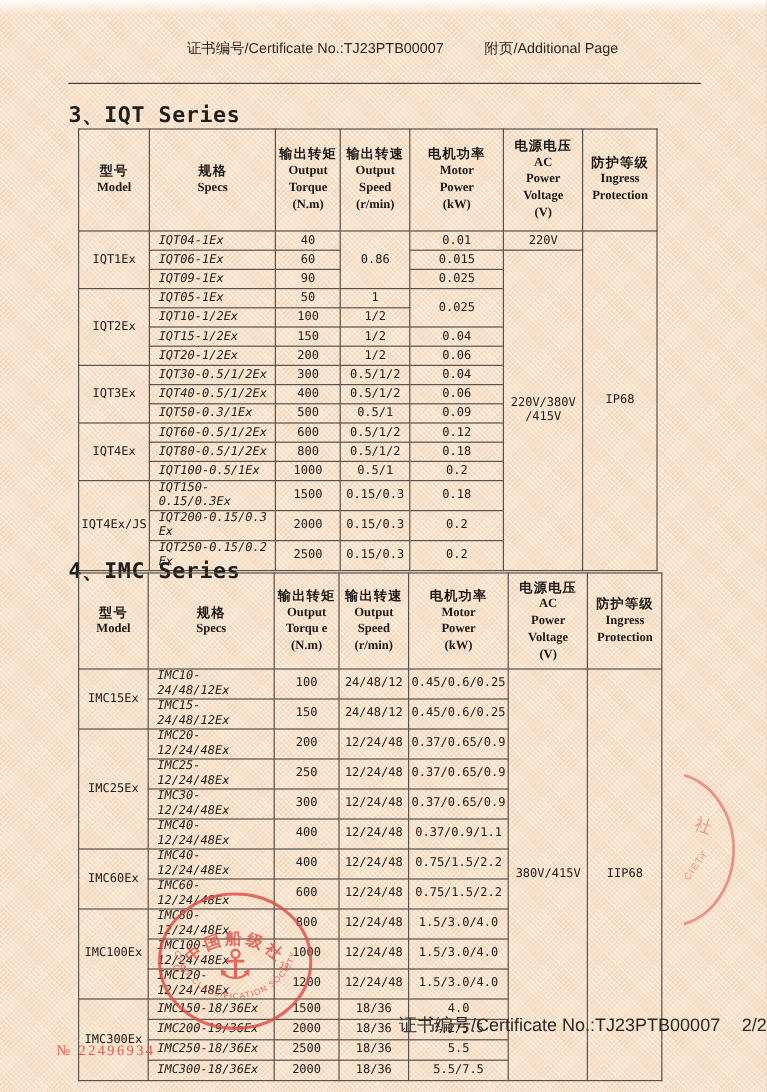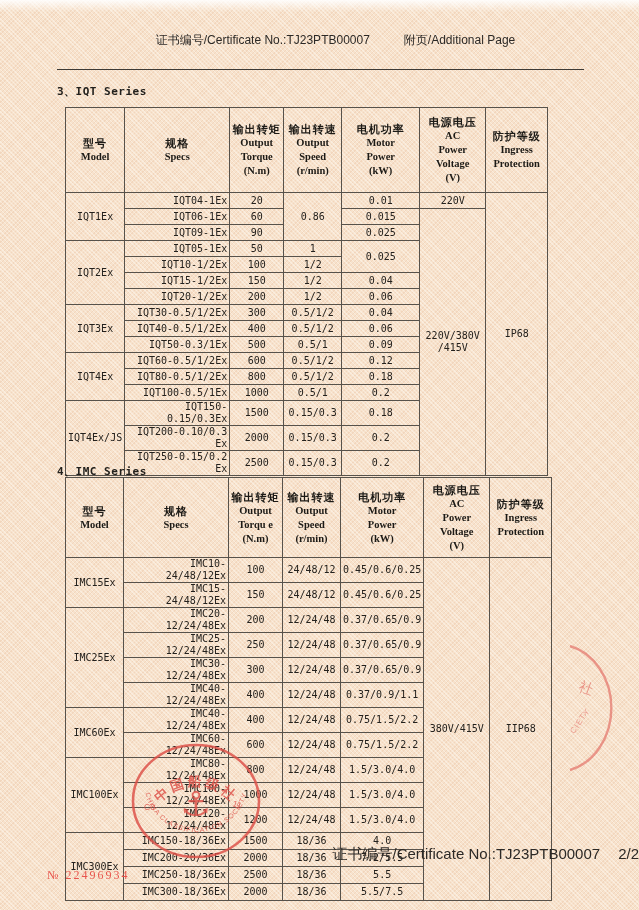--- a/index.html
+++ b/index.html
@@ -27,21 +27,21 @@
     font-size:12px;color:#2c2926;white-space:nowrap;
   }
   .hdr .gap{display:inline-block;width:34px;}
   .rule{
     position:absolute;top:69px;left:57px;width:527px;height:0;
     border-top:1.2px solid #3d3a35;
   }
   .sec-title{
     position:absolute;left:57px;
     font-family:"DejaVu Sans Mono",monospace;
-    font-size:11px;font-weight:bold;color:#22201c;letter-spacing:.5px;
+    font-size:18px;font-weight:bold;color:#22201c;letter-spacing:.5px;
   }
   #sec-iqt{top:84px;}
   #sec-imc{top:464px;}
 
   table.spec{
     position:absolute;left:65px;
     border-collapse:collapse;table-layout:fixed;
     background:transparent;
   }
   #tbl0{top:107px;}
@@ -55,21 +55,21 @@
   table.spec th div:first-child{font-size:11px;letter-spacing:1px;}
   #tbl0 thead tr{height:85px;}
   #tbl1 thead tr{height:80px;}
   table.spec td{
     font-family:"DejaVu Sans Mono",monospace;
     font-size:10px;color:#24211d;text-align:center;
     padding:0 2px;line-height:12px;vertical-align:middle;
   }
   #tbl0 tbody tr{height:16px;}
   #tbl1 tbody tr{height:17px;}
-  table.spec td.specs{text-align:right;padding-left:7px;}
+  table.spec td.specs{text-align:left;padding-left:7px;font-style:italic;}
 
   .ftr{
     position:absolute;top:845px;left:0;width:100%;text-align:right;
     font-family:"Liberation Sans",sans-serif;font-size:15px;color:#2c2926;white-space:nowrap;
   }
   .ftr .pgnum{margin-left:18px;}
   .serial{
     position:absolute;top:868px;left:47px;
     font-family:"Liberation Serif",serif;
     font-size:12px;color:#e8554d;letter-spacing:2px;
@@ -140,21 +140,21 @@
             <div>防护等级</div>
             <div>Ingress</div>
             <div>Protection</div>
           </th>
         </tr>
       </thead>
       <tbody>
         <tr>
           <td class="model" rowspan="3">IQT1Ex</td>
           <td class="specs">IQT04-1Ex</td>
-          <td class="torque">20</td>
+          <td class="torque">40</td>
           <td class="speed" rowspan="3">0.86</td>
           <td class="power">0.01</td>
           <td class="voltage">220V</td>
           <td class="ingress" rowspan="16">IP68</td>
         </tr>
         <tr>
           <td class="specs">IQT06-1Ex</td>
           <td class="torque">60</td>
           <td class="power">0.015</td>
           <td class="voltage" rowspan="15">220V/380V<br>/415V</td>
@@ -227,21 +227,21 @@
           <td class="power">0.2</td>
         </tr>
         <tr>
           <td class="model" rowspan="3">IQT4Ex/JS</td>
           <td class="specs">IQT150-0.15/0.3Ex</td>
           <td class="torque">1500</td>
           <td class="speed">0.15/0.3</td>
           <td class="power">0.18</td>
         </tr>
         <tr>
-          <td class="specs">IQT200-0.10/0.3 Ex</td>
+          <td class="specs">IQT200-0.15/0.3 Ex</td>
           <td class="torque">2000</td>
           <td class="speed">0.15/0.3</td>
           <td class="power">0.2</td>
         </tr>
         <tr>
           <td class="specs">IQT250-0.15/0.2 Ex</td>
           <td class="torque">2500</td>
           <td class="speed">0.15/0.3</td>
           <td class="power">0.2</td>
         </tr>
@@ -376,21 +376,21 @@
           <td class="power">1.5/3.0/4.0</td>
         </tr>
         <tr>
           <td class="model" rowspan="4">IMC300Ex</td>
           <td class="specs">IMC150-18/36Ex</td>
           <td class="torque">1500</td>
           <td class="speed">18/36</td>
           <td class="power">4.0</td>
         </tr>
         <tr>
-          <td class="specs">IMC200-20/36Ex</td>
+          <td class="specs">IMC200-19/36Ex</td>
           <td class="torque">2000</td>
           <td class="speed">18/36</td>
           <td class="power">7.2/5.5</td>
         </tr>
         <tr>
           <td class="specs">IMC250-18/36Ex</td>
           <td class="torque">2500</td>
           <td class="speed">18/36</td>
           <td class="power">5.5</td>
         </tr>

